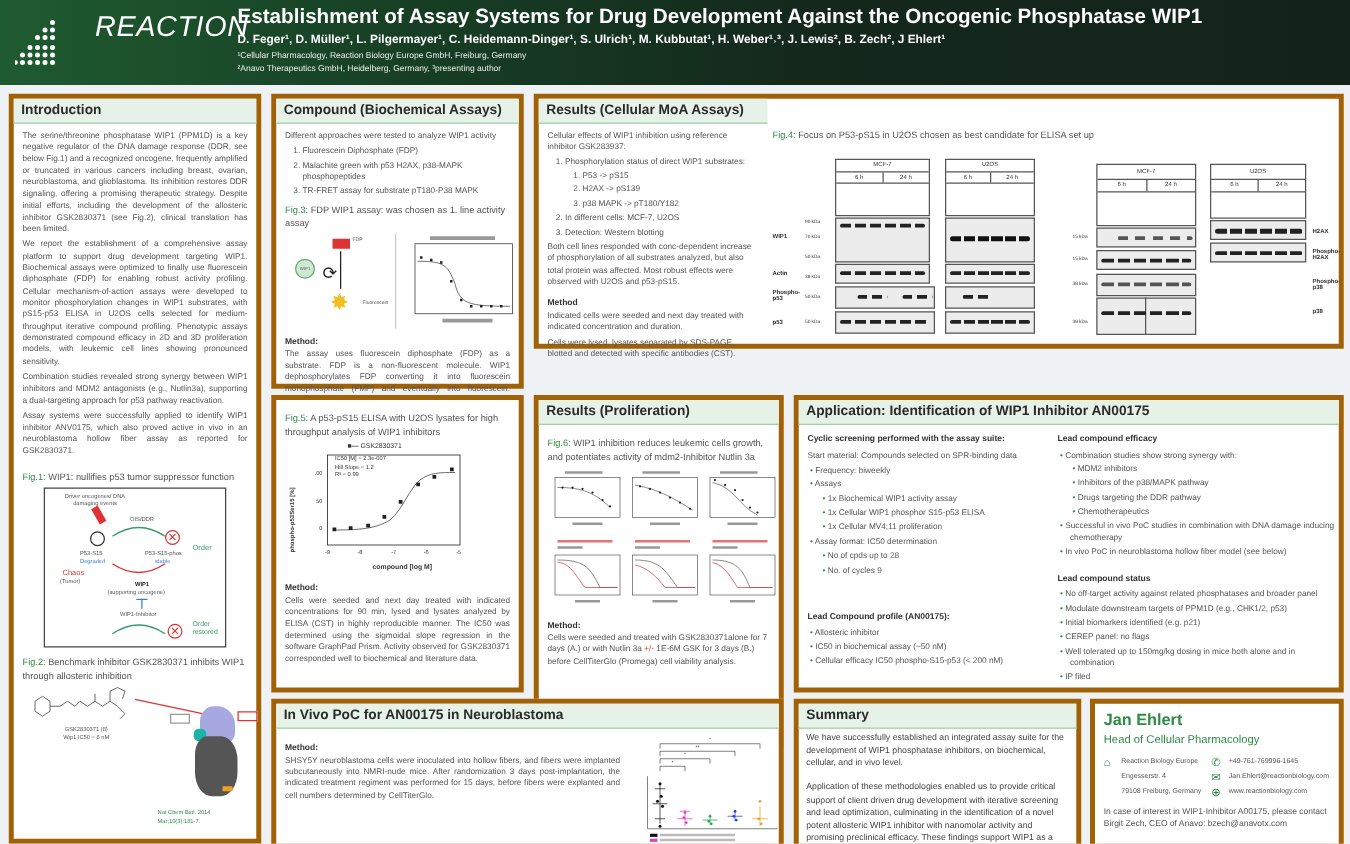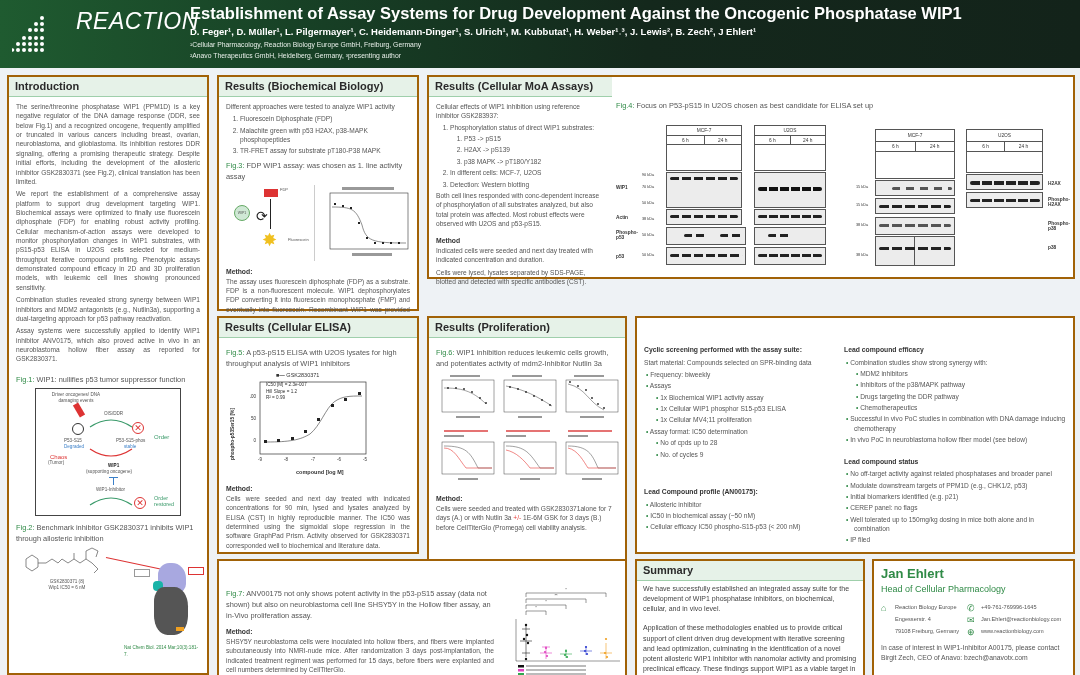--- a/index.html
+++ b/index.html
@@ -5,21 +5,21 @@
 *{box-sizing:border-box;margin:0;padding:0}
 body{width:1080px;height:675px;overflow:hidden;background:#eef2f5;font-family:"Liberation Sans",sans-serif;color:#444;position:relative}
 .header{position:absolute;left:0;top:0;width:1080px;height:68px;background:linear-gradient(90deg,#1f5b30 0%,#173f25 30%,#14281c 60%,#13231a 100%)}
 .logo{position:absolute;left:12px;top:6px;width:165px;height:56px;color:#fff}
 .logo .dots{position:absolute;left:0;top:8px;width:36px;height:40px}
 .logo .l1{position:absolute;left:64px;top:2px;font-size:23px;font-style:italic;letter-spacing:0.5px;font-weight:400}
 .logo .l2{position:absolute;left:52px;top:29px;font-size:24px;font-style:italic;letter-spacing:6px}
 .title{position:absolute;left:190px;top:4px;font-size:16.5px;font-weight:bold;color:#fff;white-space:nowrap}
 .authors{position:absolute;left:190px;top:26px;font-size:9.5px;font-weight:bold;color:#fff;white-space:nowrap}
 .aff{position:absolute;left:190px;font-size:6.8px;color:#e8efe9;white-space:nowrap}
-.panel{position:absolute;background:#fff;border:2px solid #a16207}
+.panel{position:absolute;background:#fff;border:4px solid #a16207}
 .ph{background:#e6f2e8;border-bottom:1px solid #9fcfab;height:20px;padding:3px 6px;font-size:11px;font-weight:bold;color:#2a2a2a;white-space:nowrap;overflow:hidden}
 .pb{padding:5px 7px;font-size:6.6px;line-height:1.42;color:#555}
 .pb p{margin-bottom:3px;text-align:justify}
 .fig{color:#2f8a46;font-weight:normal}
 .figcap{font-size:7.4px;color:#555;margin:4px 0 3px;line-height:1.5}
 .mh{font-weight:bold;color:#333;font-size:6.8px;margin-top:4px}
 ol,ul{padding-left:14px}
 li{margin-bottom:2px}
 ul.b{list-style:none;padding-left:10px}
 ul.b li:before{content:"• ";color:#2f8a46;margin-left:-8px}
@@ -120,21 +120,21 @@
       <div style="position:absolute;left:138px;top:40px;width:34px;height:48px;background:#555;border-radius:30% 40% 40% 40%"></div>
       <div style="position:absolute;left:160px;top:80px;width:8px;height:4px;background:#f0a020"></div>
       <div style="position:absolute;left:172px;top:20px;width:16px;height:8px;border:1px solid #d33;background:#fff"></div>
       <div style="position:absolute;left:118px;top:22px;width:16px;height:8px;border:1px solid #999;background:#fff"></div>
       <div style="position:absolute;left:108px;top:98px;font-size:4.6px;color:#2f8a46">Nat Chem Biol. 2014 Mar;10(3):181-7.</div>
     </div>
   </div>
 </div>
 
 <div class="panel" style="left:217px;top:75px;width:202px;height:236px">
-  <div class="ph">Results (Biochemical Biology)</div>
+  <div class="ph">Compound (Biochemical Assays)</div>
   <div class="pb">
     <div>Different approaches were tested to analyze WIP1 activity</div>
     <ol style="margin:3px 0">
       <li>Fluorescein Diphosphate (FDP)</li>
       <li>Malachite green with p53 H2AX, p38-MAPK phosphopeptides</li>
       <li>TR-FRET assay for substrate pT180-P38 MAPK</li>
     </ol>
     <div class="figcap"><span class="fig">Fig.3:</span><span> FDP WIP1 assay:  was chosen as 1. line activity assay</span></div>
     <div style="position:relative;height:78px">
       <div style="position:absolute;left:8px;top:20px;width:16px;height:16px;border-radius:50%;background:#cfe8d5;border:1px solid #6a6;font-size:3.5px;text-align:center;line-height:14px">WIP1</div>
@@ -266,21 +266,20 @@
     <div style="position:absolute;left:240px;top:102px;font-size:3.8px">38 kDa</div>
     <div style="position:absolute;left:240px;top:132px;font-size:3.8px">38 kDa</div>
     <div style="position:absolute;left:432px;top:60px;font-weight:bold">H2AX</div>
     <div style="position:absolute;left:432px;top:76px;font-weight:bold;width:22px">Phospho-H2AX</div>
     <div style="position:absolute;left:432px;top:100px;font-weight:bold;width:22px">Phospho-p38</div>
     <div style="position:absolute;left:432px;top:124px;font-weight:bold">p38</div>
   </div>
 </div>
 
 <div class="panel" style="left:217px;top:316px;width:202px;height:238px">
-  <div class="ph">Results (Cellular ELISA)</div>
   <div class="pb">
     <div class="figcap"><span class="fig">Fig.5:</span><span> A p53-pS15 ELISA with U2OS lysates for  high throughput analysis of WIP1 inhibitors</span></div>
     <div style="position:relative;height:108px;font-size:4.6px;color:#333">
       <div style="position:absolute;left:50px;top:0;font-size:5.5px"><span style="font-weight:bold">■—</span> <span>GSK2830371</span></div>
       <div style="position:absolute;left:4px;top:30px;width:60px;transform:rotate(-90deg);transform-origin:left top;top:88px;font-weight:bold;font-size:4.8px">phospho-p53Ser15 [%]</div>
       <svg style="position:absolute;left:24px;top:8px;width:120px;height:88px" viewBox="0 0 120 88">
         <rect x="10" y="2" width="106" height="72" fill="none" stroke="#333" stroke-width="0.7"></rect>
         <text x="6" y="18" font-size="4.5" text-anchor="end" fill="#333">100</text>
         <text x="6" y="40" font-size="4.5" text-anchor="end" fill="#333">50</text>
         <text x="6" y="62" font-size="4.5" text-anchor="end" fill="#333">0</text>
@@ -374,20 +373,21 @@
           <rect x="84" y="106" width="20" height="2"></rect>
           <rect x="146" y="106" width="20" height="2"></rect>
         </g>
     </svg>
     <div class="mh">Method:</div>
     <p style="text-align:left"><span>Cells were seeded and treated with GSK2830371alone for 7 days (A.) or with Nutlin 3a </span><span style="color:#e53935">+/-</span><span> 1E-6M GSK for 3 days (B.) before CellTiterGlo (Promega) cell viability analysis.</span></p>
   </div>
 </div>
 
 <div class="panel" style="left:635px;top:316px;width:440px;height:238px">
+  <div class="ph">Application: Identification of WIP1 Inhibitor AN00175</div>
   <div class="pb" style="position:absolute;left:0;top:20px;width:205px">
     <div class="sub">Cyclic screening performed with the assay suite:</div>
     <div style="margin-bottom:3px">Start material: Compounds selected on SPR-binding data</div>
     <ul class="b">
       <li>Frequency: biweekly</li>
       <li><span>Assays</span>
         <ul class="b" style="margin-top:2px">
           <li>1x Biochemical WIP1 activity assay</li>
           <li>1x Cellular WIP1 phosphor S15-p53 ELISA</li>
           <li>1x Cellular MV4;11 proliferation</li>
@@ -427,22 +427,22 @@
       <li>Modulate downstream targets of PPM1D (e.g., CHK1/2, p53)</li>
       <li>Initial biomarkers identified (e.g. p21)</li>
       <li>CEREP panel: no flags</li>
       <li>Well tolerated up to 150mg/kg dosing in mice both alone and in combination</li>
       <li>IP filed</li>
     </ul>
   </div>
 </div>
 
 <div class="panel" style="left:217px;top:559px;width:410px;height:120px">
+  <div class="ph">In Vivo PoC for AN00175 in Neuroblastoma</div>
   <div class="pb" style="position:absolute;left:0;top:20px;width:282px">
-    <div class="figcap" style="margin-top:2px"><span class="fig">Fig.7:</span><span> ANV00175 not only shows potent activity in the p53-pS15 assay (data not shown) but also on neuroblastoma cell line SHSY5Y in the Hollow fiber assay, an in-Vivo proliferation assay.</span></div>
     <div class="mh" style="margin-top:6px">Method:</div>
     <p>SHSY5Y neuroblastoma cells were inoculated into hollow fibers, and fibers were implanted subcutaneously into NMRI-nude mice. After randomization 3 days post-implantation, the indicated treatment regiment was performed for 15 days, before fibers were explanted and cell numbers determined by CellTiterGlo.</p>
 
   </div>
   <svg style="position:absolute;left:283px;top:22px;width:124px;height:96px" viewBox="0 0 124 96">
     <g stroke="#333" fill="none" stroke-width="0.5">
       <path d="M24 14 L24 10 L104 10 L104 14"></path>
         <path d="M24 20 L24 16 L84 16 L84 20"></path>
         <path d="M24 26 L24 22 L64 22 L64 26"></path>
         <path d="M24 32 L24 28 L44 28 L44 32"></path>

